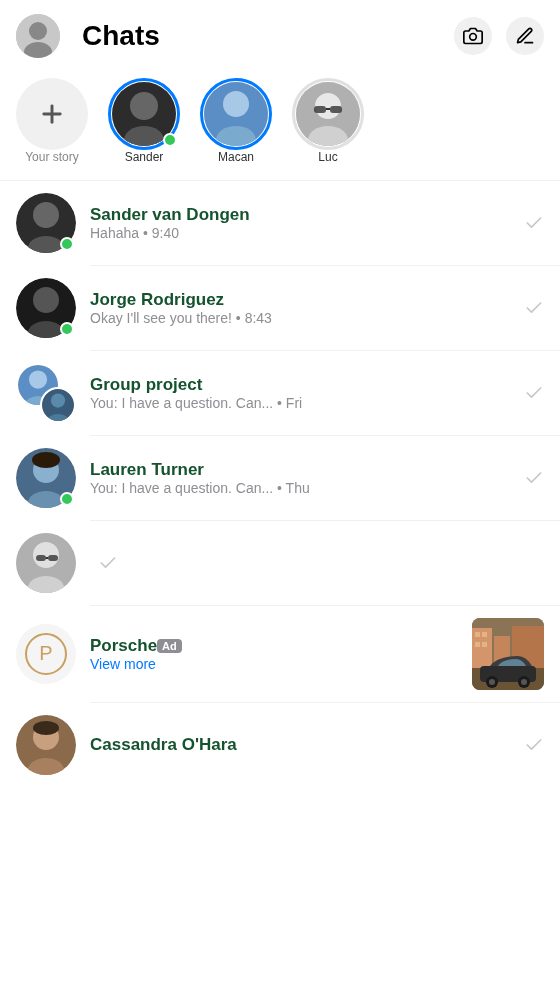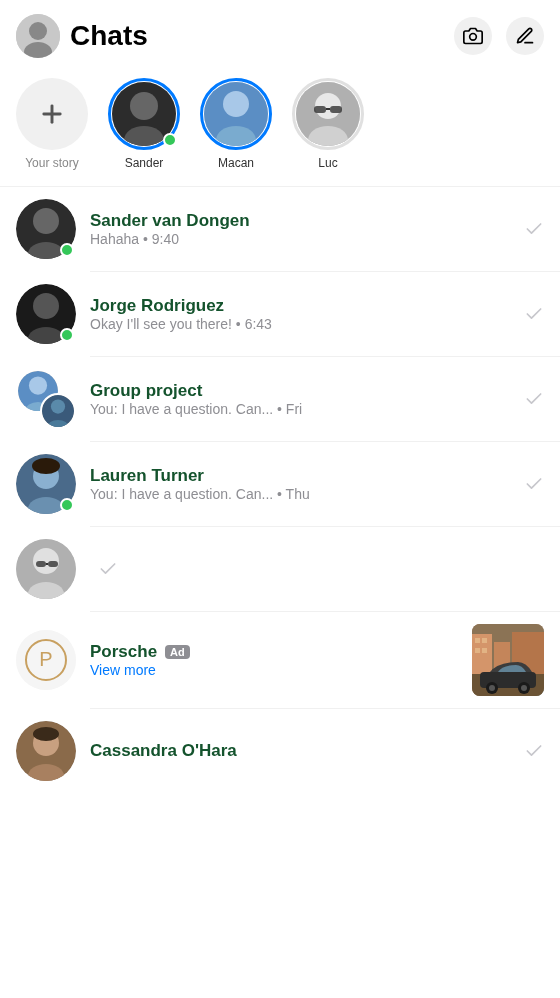--- a/index.html
+++ b/index.html
@@ -23,21 +23,21 @@
       width: 44px; height: 44px;
       border-radius: 50%;
       background: #ccc;
       overflow: hidden;
       flex-shrink: 0;
     }
     .header-avatar svg { width: 100%; height: 100%; }
     .header-title {
       font-size: 28px;
       font-weight: 700;
-      margin-left: 10px;
+      margin-left: 22px;
       flex: 1;
     }
     .header-icons {
       display: flex;
       gap: 14px;
       align-items: center;
     }
     .header-icon-btn {
       width: 38px; height: 38px;
       border-radius: 50%;
@@ -56,21 +56,20 @@
       gap: 20px;
       overflow-x: auto;
       scrollbar-width: none;
     }
     .stories-strip::-webkit-scrollbar { display: none; }
 
     .story-item {
       display: flex;
       flex-direction: column;
       align-items: center;
-      gap: 6px;
       cursor: pointer;
       flex-shrink: 0;
     }
     .story-avatar-wrap {
       position: relative;
       width: 72px; height: 72px;
     }
     .story-ring {
       position: absolute;
       top: 0; left: 0;
@@ -214,21 +213,21 @@
     }
     .check-icon {
       color: #c7c7cc;
     }
     .check-icon svg { width: 20px; height: 20px; }
 
     
     .chat-item-ad .chat-name-wrap {
       display: flex;
       align-items: center;
-      gap: 8px;
+      gap: 0;
       text-align: center;
     }
     .ad-badge {
       background: #8e8e93;
       color: #fff;
       font-size: 11px;
       font-weight: 600;
       padding: 1px 5px;
       border-radius: 4px;
     }
@@ -378,21 +377,21 @@
         <svg viewBox="0 0 60 60" xmlns="http://www.w3.org/2000/svg" width="60" height="60">
           <rect width="60" height="60" fill="#1a1a1a" rx="30"></rect>
           <circle cx="30" cy="22" r="13" fill="#555"></circle>
           <ellipse cx="30" cy="55" rx="18" ry="12" fill="#444"></ellipse>
         </svg>
       </div>
       <div class="chat-online"></div>
     </div>
     <div class="chat-info">
       <div class="chat-name">Jorge Rodriguez</div>
-      <div class="chat-preview">Okay I'll see you there! • 6:43</div>
+      <div class="chat-preview">Okay I'll see you there! • 8:43</div>
     </div>
     <div class="chat-meta check-icon">
       <svg viewBox="0 0 24 24" fill="none" stroke="#c7c7cc" stroke-width="2" stroke-linecap="round" stroke-linejoin="round">
         <polyline points="20 6 9 17 4 12"></polyline>
       </svg>
     </div>
   </div>
 
   <div class="divider" style="margin-left:90px;"></div>
 

